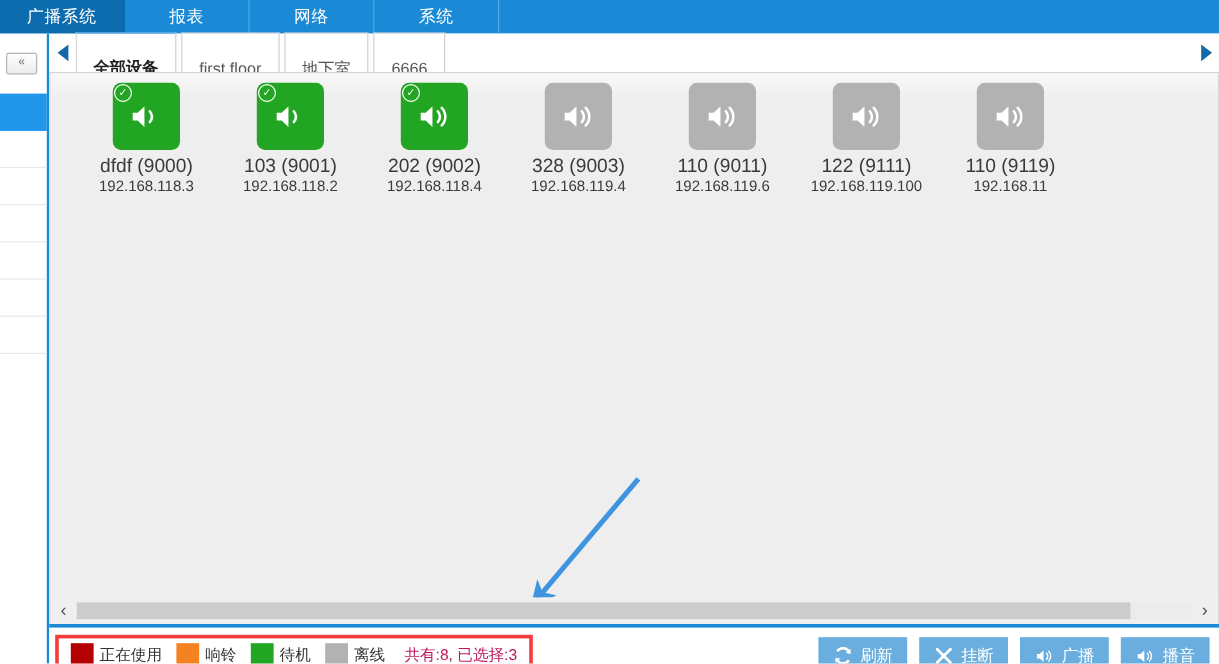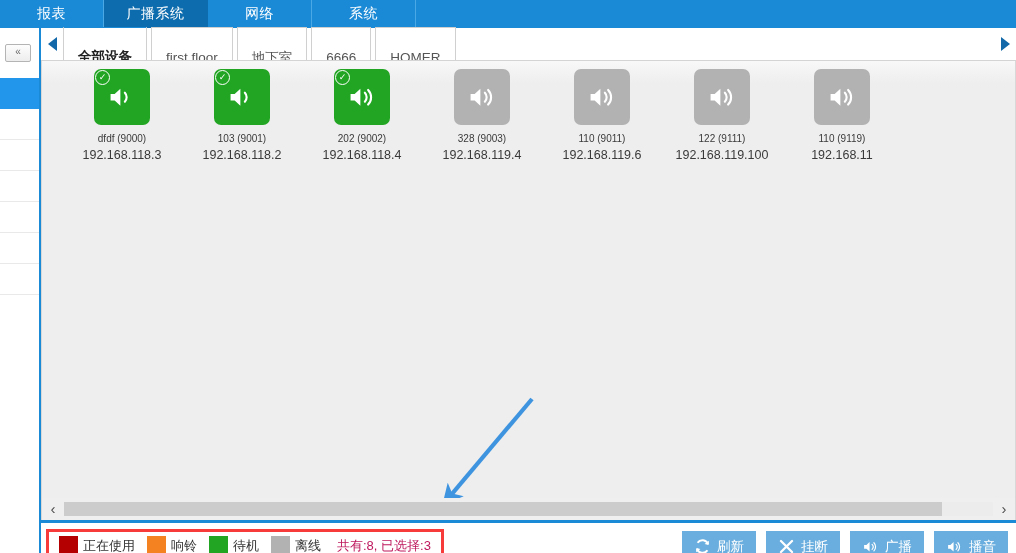--- a/index.html
+++ b/index.html
@@ -200,21 +200,21 @@
     border: 1.5px solid #ffffff;
     box-sizing: border-box;
     display: flex;
     align-items: center;
     justify-content: center;
     color: #ffffff;
     font-size: 9px;
     line-height: 1;
   }
   .dev-label {
-    font-size: 10px;
+    font-size: 16px;
     color: #3a3a3a;
     line-height: 17px;
     white-space: nowrap;
   }
   .dev-ip {
     font-size: 12.5px;
     color: #3a3a3a;
     line-height: 17px;
     white-space: nowrap;
   }
@@ -325,25 +325,25 @@
     display: inline-flex;
     align-items: center;
     justify-content: center;
     width: 17px; height: 17px;
   }
 </style>
 </head>
 <body>
 
 <div id="menubar">
+  <div class="menu-item active">
+    <span>广播系统</span>
+  </div>
   <div class="menu-item">
     <span>报表</span>
-  </div>
-  <div class="menu-item active">
-    <span>广播系统</span>
   </div>
   <div class="menu-item">
     <span>网络</span>
   </div>
   <div class="menu-item">
     <span>系统</span>
   </div>
   <div id="menubar-filler"></div>
 </div>
 
@@ -372,23 +372,20 @@
         <span>全部设备</span>
       </div>
       <div class="tab">
         <span>first floor</span>
       </div>
       <div class="tab">
         <span>地下室</span>
       </div>
       <div class="tab">
         <span>6666</span>
-      </div>
-      <div class="tab">
-        <span>HOMER</span>
       </div>
     </div>
     <div class="strip-arrow">
       <span class="tri-right"></span>
     </div>
   </div>
 
   <div id="device-area">
     <div id="device-grid">
         <div class="device">

